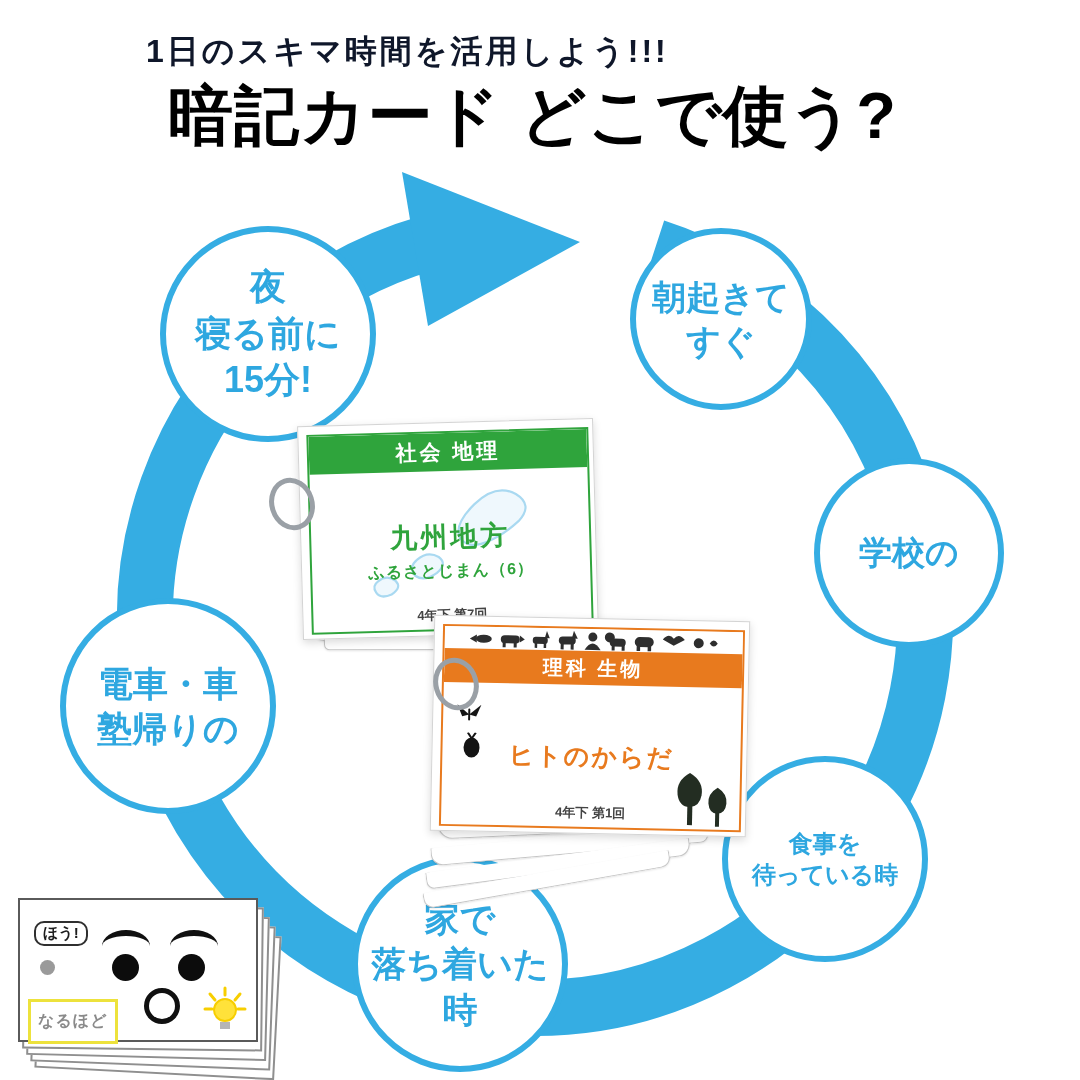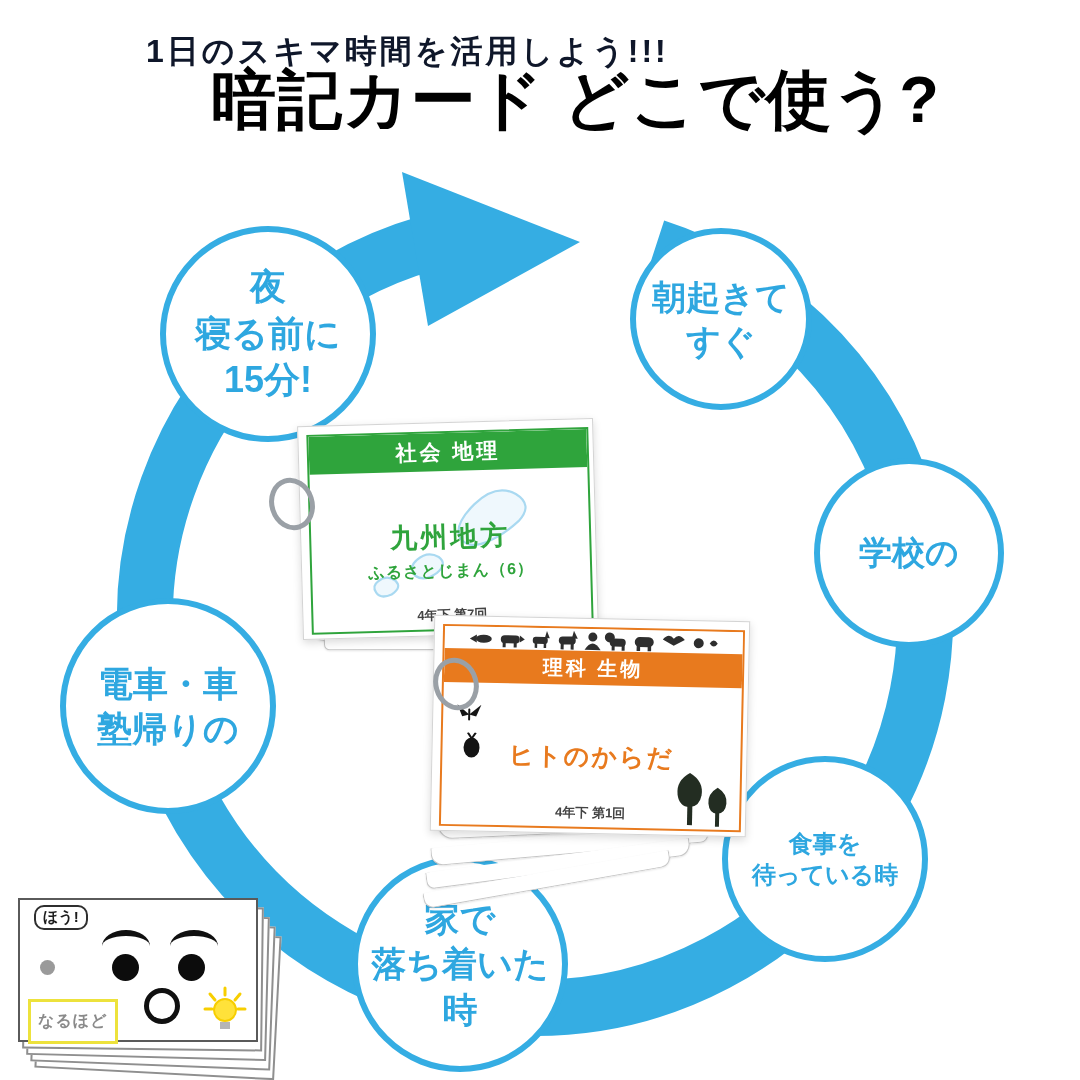--- a/index.html
+++ b/index.html
@@ -1,20 +1,20 @@
 <!DOCTYPE html>
 <html><head>
 <meta charset="utf-8">
 <style>
   html,body{margin:0;padding:0;}
   body{width:1080px;height:1080px;background:#fff;font-family:"Liberation Sans","DejaVu Sans",sans-serif;}
   .canvas{position:relative;width:1080px;height:1080px;overflow:hidden;background:#fff;}
 
   .subtitle{position:absolute;left:146px;top:30px;font-size:32px;font-weight:600;color:#0f172a;letter-spacing:3px;z-index:2;}
-  .title{position:absolute;left:168px;top:56px;font-size:65px;font-weight:900;color:#000;letter-spacing:1px;z-index:2;margin-left:43px;}
+  .title{position:absolute;left:168px;top:72px;font-size:65px;font-weight:900;color:#000;letter-spacing:1px;z-index:2;}
 
   .ring-svg{position:absolute;left:0;top:0;z-index:1;}
 
   .node{position:absolute;z-index:3;border-radius:50%;background:#fff;border:6px solid #35ADE3;color:#2EA7E0;font-weight:700;display:flex;flex-direction:column;align-items:center;justify-content:center;text-align:center;line-height:1.3;}
   .node-night{left:160px;top:226px;width:204px;height:204px;font-size:36px;}
   .node-morning{left:630px;top:228px;width:170px;height:170px;font-size:34px;align-items:center;}
   .node-school{left:814px;top:458px;width:178px;height:178px;font-size:33px;}
   .node-meal{left:722px;top:756px;width:194px;height:194px;font-size:24px;}
   .node-home{left:352px;top:856px;width:204px;height:204px;font-size:35px;}
   .node-train{left:60px;top:598px;width:204px;height:204px;font-size:35px;}
@@ -36,21 +36,21 @@
   .card-green .card-subtitle{color:#2FA43C;font-size:16px;font-weight:600;margin-top:6px;z-index:2;letter-spacing:1px;}
   .card-orange .card-title{color:#E87A1E;font-size:25px;font-weight:700;letter-spacing:2px;z-index:2;}
   .card-edition{position:absolute;bottom:5px;left:0;width:100%;text-align:center;font-size:13px;color:#444;font-weight:600;z-index:2;}
   .map-svg{position:absolute;left:0;top:0;width:100%;height:100%;z-index:1;}
   .deco{position:absolute;z-index:1;}
   .binder-ring{position:absolute;z-index:6;}
 
   .stack{position:absolute;left:14px;top:896px;width:262px;height:182px;z-index:7;}
   .stack-layer{position:absolute;left:4px;top:2px;background:#fff;border:2px solid #8f8f8f;width:236px;height:140px;}
   .stack-top{position:absolute;left:4px;top:2px;width:236px;height:140px;background:#fff;border:2px solid #5a5a5a;}
-  .bubble{position:absolute;left:14px;top:5px;border:2px solid #2f2f2f;border-radius:10px;padding:1px 7px;font-size:15px;font-weight:700;color:#1c1c1c;background:#fff;}
+  .bubble{position:absolute;left:14px;top:21px;border:2px solid #2f2f2f;border-radius:10px;padding:1px 7px;font-size:15px;font-weight:700;color:#1c1c1c;background:#fff;}
   .gray-dot{position:absolute;left:20px;top:60px;width:15px;height:15px;border-radius:50%;background:#9a9a9a;}
   .brow{position:absolute;width:48px;height:26px;border-top:6px solid #101010;border-radius:50%;}
   .brow-left{left:82px;top:30px;}
   .brow-right{left:150px;top:30px;}
   .eye{position:absolute;width:27px;height:27px;border-radius:50%;background:#0c0c0c;top:54px;}
   .eye-left{left:92px;}
   .eye-right{left:158px;}
   .mouth{position:absolute;left:124px;top:88px;width:26px;height:26px;border:5px solid #101010;border-radius:50%;background:#fff;}
   .naruhodo{position:absolute;left:8px;top:99px;border:3px solid #EDE23C;background:#fff;padding:9px 7px;font-size:16px;font-weight:800;color:#8a8a8a;letter-spacing:1px;}
   .bulb{position:absolute;left:182px;top:86px;}

